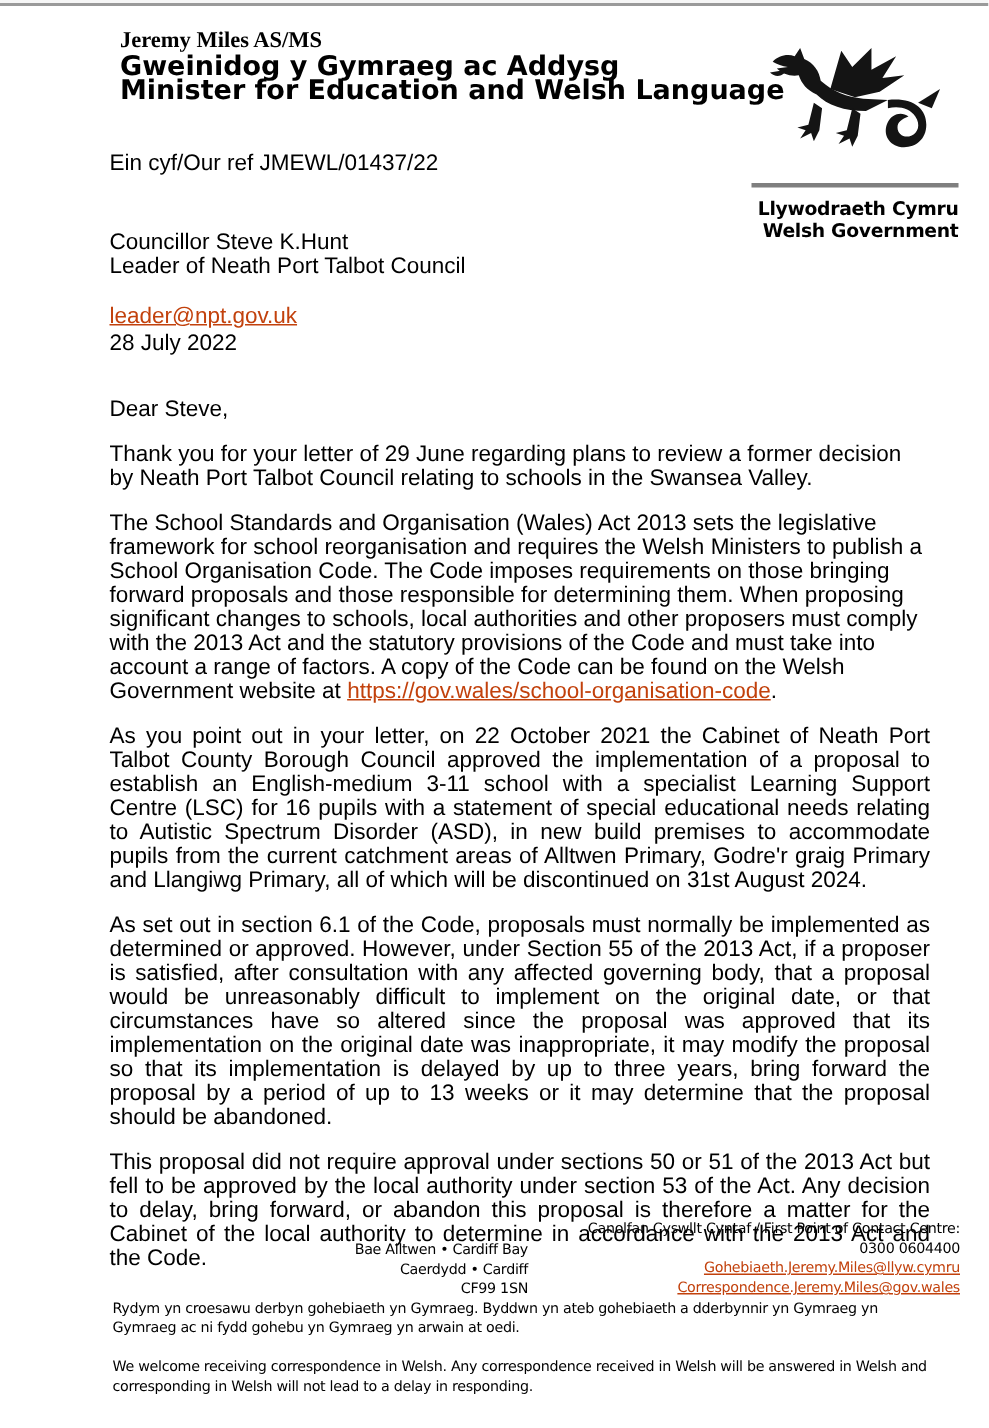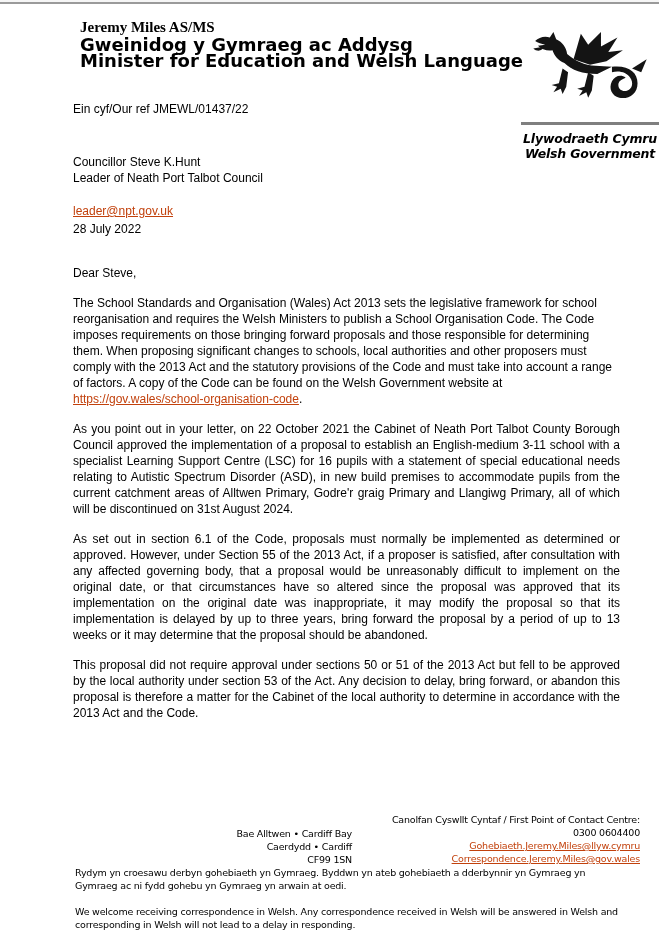--- a/index.html
+++ b/index.html
@@ -9,27 +9,27 @@
     font-family:"Liberation Sans",sans-serif;
   }
   .top-strip{height:2px;background:#f6f6f6;}
   .top-rule{height:2px;background:#9a9a9a;}
 
   
   .letterhead{margin:14px 0 0 80px;font-family:"DejaVu Sans",sans-serif;}
   .minister-name{font-size:15px;font-weight:bold;line-height:19px;font-family:Liberation Serif, serif;}
   .minister-title{font-size:18px;font-weight:bold;line-height:15.5px;}
 
-  .logo{position:absolute;top:28px;right:0;width:138px;text-align:center;font-style:italic;}
+  .logo{position:absolute;top:28px;right:20px;width:138px;text-align:right;}
   .logo svg{display:block;margin:0 auto;}
   .logo-rule{height:3px;background:#7f7f7f;margin:2px 0 6px 0;}
   .logo-text{font-family:"DejaVu Sans",sans-serif;font-size:12.5px;font-weight:600;line-height:15px;letter-spacing:-0.2px;}
 
   
-  .content{margin:0 39px 4px 73px;font-size:12px;line-height:16px;}
+  .content{margin:0 39px 4px 73px;font-size:15px;line-height:16px;}
   .ref-line{margin-top:33px;}
   .recipient{margin-top:37px;}
   .email-line{margin-top:17px;}
   a.link{color:#c2410c;text-decoration:underline;cursor:pointer;}
   .date-line{text-align:left;margin-top:2px;}
   .salutation{margin-top:28px;}
   .para{margin:14px 0 0 0;}
   .justify{text-align:justify;}
 
   
@@ -87,20 +87,21 @@
   </div>
 
   <div class="email-line">
     <a class="link">leader@npt.gov.uk</a>
   </div>
 
   <div class="date-line">28 July 2022</div>
 
   <div class="salutation">Dear Steve,</div>
 
+  <p class="para">Thank you for your letter of 29 June regarding plans to review a former decision by Neath Port Talbot Council relating to schools in the Swansea Valley.</p>
 
   <p class="para"><span>The School Standards and Organisation (Wales) Act 2013 sets the legislative framework for school reorganisation and requires the Welsh Ministers to publish a School Organisation Code. The Code imposes requirements on those bringing forward proposals and those responsible for determining them.  When proposing significant changes to schools, local authorities and other proposers must comply with the 2013 Act and the statutory provisions of the Code and must take into account a range of factors. A copy of the Code can be found on the Welsh Government website at </span><a class="link">https://gov.wales/school-organisation-code</a><span>.</span></p>
 
   <p class="para justify">As you point out in your letter, on 22 October 2021 the Cabinet of Neath Port Talbot County Borough Council approved the implementation of a proposal to establish an English-medium 3-11 school with a specialist Learning Support Centre (LSC) for 16 pupils with a statement of special educational needs relating to Autistic Spectrum Disorder (ASD), in new build premises to accommodate pupils from the current catchment areas of Alltwen Primary, Godre'r graig Primary and Llangiwg Primary, all of which will be discontinued on 31st August 2024.</p>
 
   <p class="para justify">As set out in section 6.1 of the Code, proposals must normally be implemented as determined or approved.  However, under Section 55 of the 2013 Act, if a proposer is satisfied, after consultation with any affected governing body, that a proposal would be unreasonably difficult to implement on the original date, or that circumstances have so altered since the proposal was approved that its implementation on the original date was inappropriate, it may modify the proposal so that its implementation is delayed by up to three years, bring forward the proposal by a period of up to 13 weeks or it may determine that the proposal should be abandoned.</p>
 
   <p class="para justify">This proposal did not require approval under sections 50 or 51 of the 2013 Act but fell to be approved by the local authority under section 53 of the Act. Any decision to delay, bring forward, or abandon this proposal is therefore a matter for the Cabinet of the local authority to determine in accordance with the 2013 Act and the Code.</p>
 
 </div>

